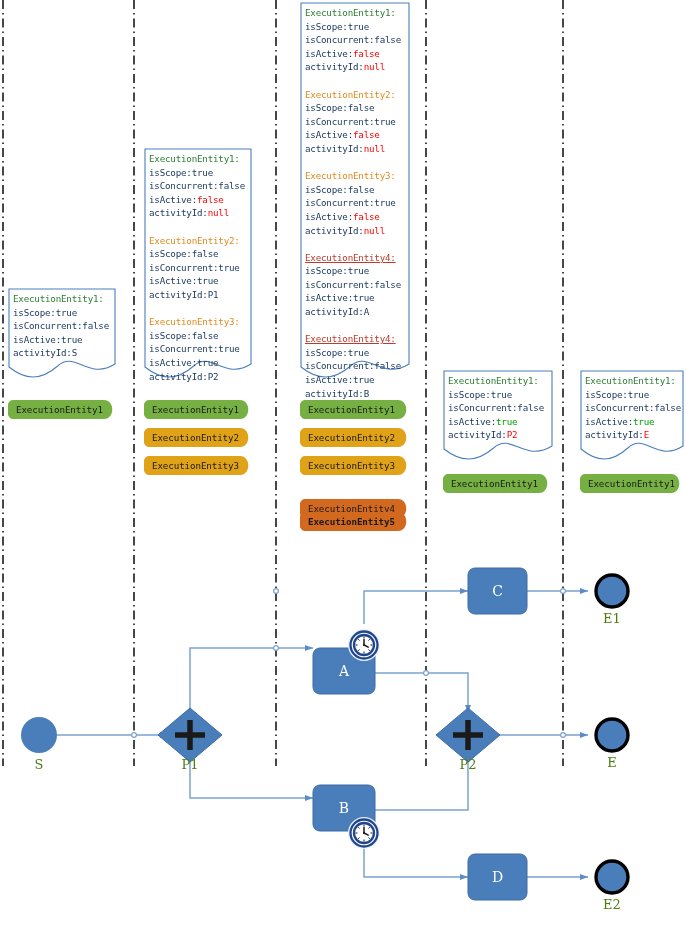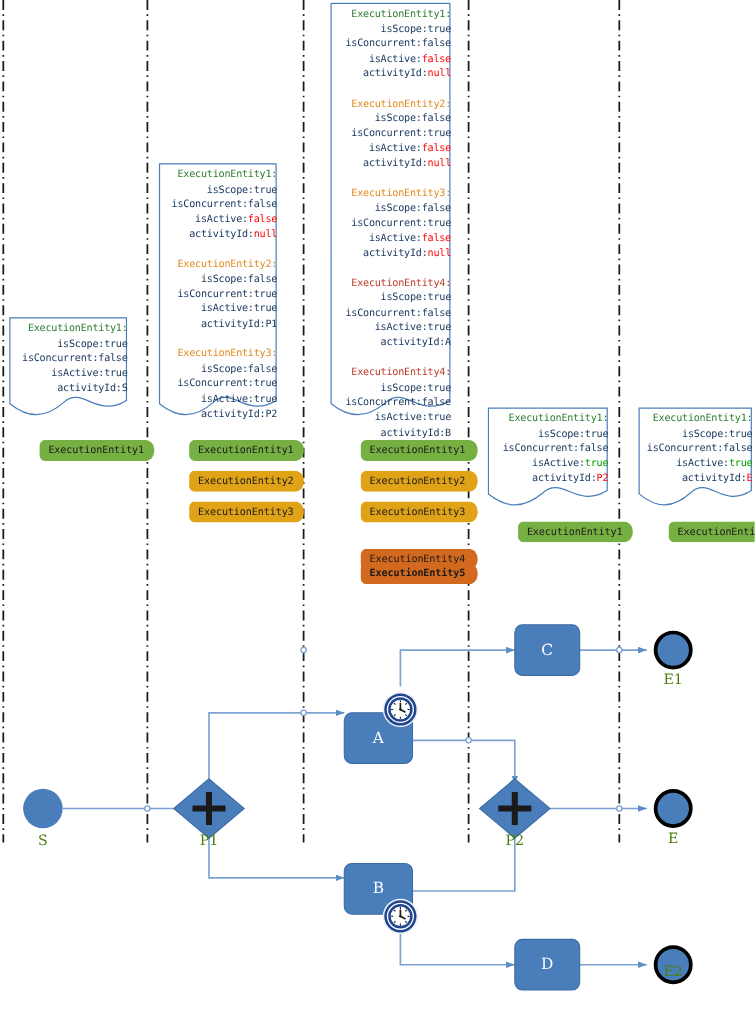--- a/index.html
+++ b/index.html
@@ -21,39 +21,38 @@
     background:#ffffff;
     font-size:9.2px;
     line-height:13.6px;
     color:#17365d;
     letter-spacing:-0.2px;
     white-space:pre;
     padding:4px 0 0 5px;
     z-index:4;
   }
   .note .border-svg{position:absolute;left:0;top:0;}
-  .note .body{position:relative;z-index:2;text-align:right;}
+  .note .body{position:relative;z-index:2;}
   .ent-head{color:#e08a1e;}
   .ent-head.h1{color:#2e7d32;}
-  .ent-head.h4{color:#c0392b;}
+  .ent-head.h4{color:#c0392b;text-decoration:underline;}
   .val-true-g{color:#00a000;}
   .val-red{color:#ff0000;}
   .blank-line{display:block;height:13.6px;}
 
   
   .pill{
     position:absolute;
     height:20px;
     font-size:9.2px;
     line-height:19px;
     color:#1a1a1a;
     letter-spacing:-0.1px;
     white-space:nowrap;
     z-index:5;
-    margin-left:28px;
   }
   .pill .pill-bg{position:absolute;left:0;top:0;z-index:1;}
   .pill .pill-label{position:relative;z-index:2;padding-left:8px;display:block;}
 
   
   .node-label{
     position:absolute;
     font-family:"DejaVu Serif","Liberation Serif",serif;
     font-size:13px;
     color:#4d7c0f;
@@ -188,21 +187,21 @@
   <div class="task-label" style="left:313px;top:663px;width:62px;">A</div>
   <div class="task-label" style="left:313px;top:800px;width:62px;">B</div>
   <div class="task-label" style="left:468px;top:583px;width:59px;">C</div>
   <div class="task-label" style="left:468px;top:869px;width:59px;">D</div>
 
   <div class="node-label" style="left:19px;top:757px;width:40px;">S</div>
   <div class="node-label" style="left:170px;top:757px;width:40px;">P1</div>
   <div class="node-label" style="left:448px;top:757px;width:40px;">P2</div>
   <div class="node-label" style="left:592px;top:611px;width:40px;">E1</div>
   <div class="node-label" style="left:592px;top:755px;width:40px;">E</div>
-  <div class="node-label" style="left:592px;top:876px;width:40px;">E2</div>
+  <div class="node-label" style="left:592px;top:897px;width:40px;">E2</div>
 
   <div class="note" style="left:8px;top:288px;width:108px;height:92px;"><svg class="border-svg" width="108" height="92">
         <path d="M1,1 L107,1 L107,76 C79.92,93 66.96,62 49.68,78 C32.4,93 17.28,92 1,79 Z" fill="#ffffff" stroke="#4a7ebb" stroke-width="1.1"></path>
       </svg><div class="body"><div class="ent-head h1">ExecutionEntity1:</div><div><span>isScope:</span><span class="">true</span></div><div><span>isConcurrent:</span><span class="">false</span></div><div><span>isActive:</span><span class="">true</span></div><div><span>activityId:</span><span class="">S</span></div></div></div>
   <div class="note" style="left:144px;top:148px;width:108px;height:232px;"><svg class="border-svg" width="108" height="232">
         <path d="M1,1 L107,1 L107,216 C79.92,233 66.96,202 49.68,218 C32.4,233 17.28,232 1,219 Z" fill="#ffffff" stroke="#4a7ebb" stroke-width="1.1"></path>
       </svg><div class="body"><div class="ent-head h1">ExecutionEntity1:</div><div><span>isScope:</span><span class="">true</span></div><div><span>isConcurrent:</span><span class="">false</span></div><div><span>isActive:</span><span class="val-red">false</span></div><div><span>activityId:</span><span class="val-red">null</span></div><span class="blank-line"></span><div class="ent-head ">ExecutionEntity2:</div><div><span>isScope:</span><span class="">false</span></div><div><span>isConcurrent:</span><span class="">true</span></div><div><span>isActive:</span><span class="">true</span></div><div><span>activityId:</span><span class="">P1</span></div><span class="blank-line"></span><div class="ent-head ">ExecutionEntity3:</div><div><span>isScope:</span><span class="">false</span></div><div><span>isConcurrent:</span><span class="">true</span></div><div><span>isActive:</span><span class="">true</span></div><div><span>activityId:</span><span class="">P2</span></div></div></div>
   <div class="note" style="left:300px;top:2px;width:110px;height:378px;"><svg class="border-svg" width="110" height="378">
         <path d="M1,1 L109,1 L109,362 C81.4,379 68.2,348 50.6,364 C33,379 17.6,378 1,365 Z" fill="#ffffff" stroke="#4a7ebb" stroke-width="1.1"></path>
       </svg><div class="body"><div class="ent-head h1">ExecutionEntity1:</div><div><span>isScope:</span><span class="">true</span></div><div><span>isConcurrent:</span><span class="">false</span></div><div><span>isActive:</span><span class="val-red">false</span></div><div><span>activityId:</span><span class="val-red">null</span></div><span class="blank-line"></span><div class="ent-head ">ExecutionEntity2:</div><div><span>isScope:</span><span class="">false</span></div><div><span>isConcurrent:</span><span class="">true</span></div><div><span>isActive:</span><span class="val-red">false</span></div><div><span>activityId:</span><span class="val-red">null</span></div><span class="blank-line"></span><div class="ent-head ">ExecutionEntity3:</div><div><span>isScope:</span><span class="">false</span></div><div><span>isConcurrent:</span><span class="">true</span></div><div><span>isActive:</span><span class="val-red">false</span></div><div><span>activityId:</span><span class="val-red">null</span></div><span class="blank-line"></span><div class="ent-head h4">ExecutionEntity4:</div><div><span>isScope:</span><span class="">true</span></div><div><span>isConcurrent:</span><span class="">false</span></div><div><span>isActive:</span><span class="">true</span></div><div><span>activityId:</span><span class="">A</span></div><span class="blank-line"></span><div class="ent-head h4">ExecutionEntity4:</div><div><span>isScope:</span><span class="">true</span></div><div><span>isConcurrent:</span><span class="">false</span></div><div><span>isActive:</span><span class="">true</span></div><div><span>activityId:</span><span class="">B</span></div></div></div>

